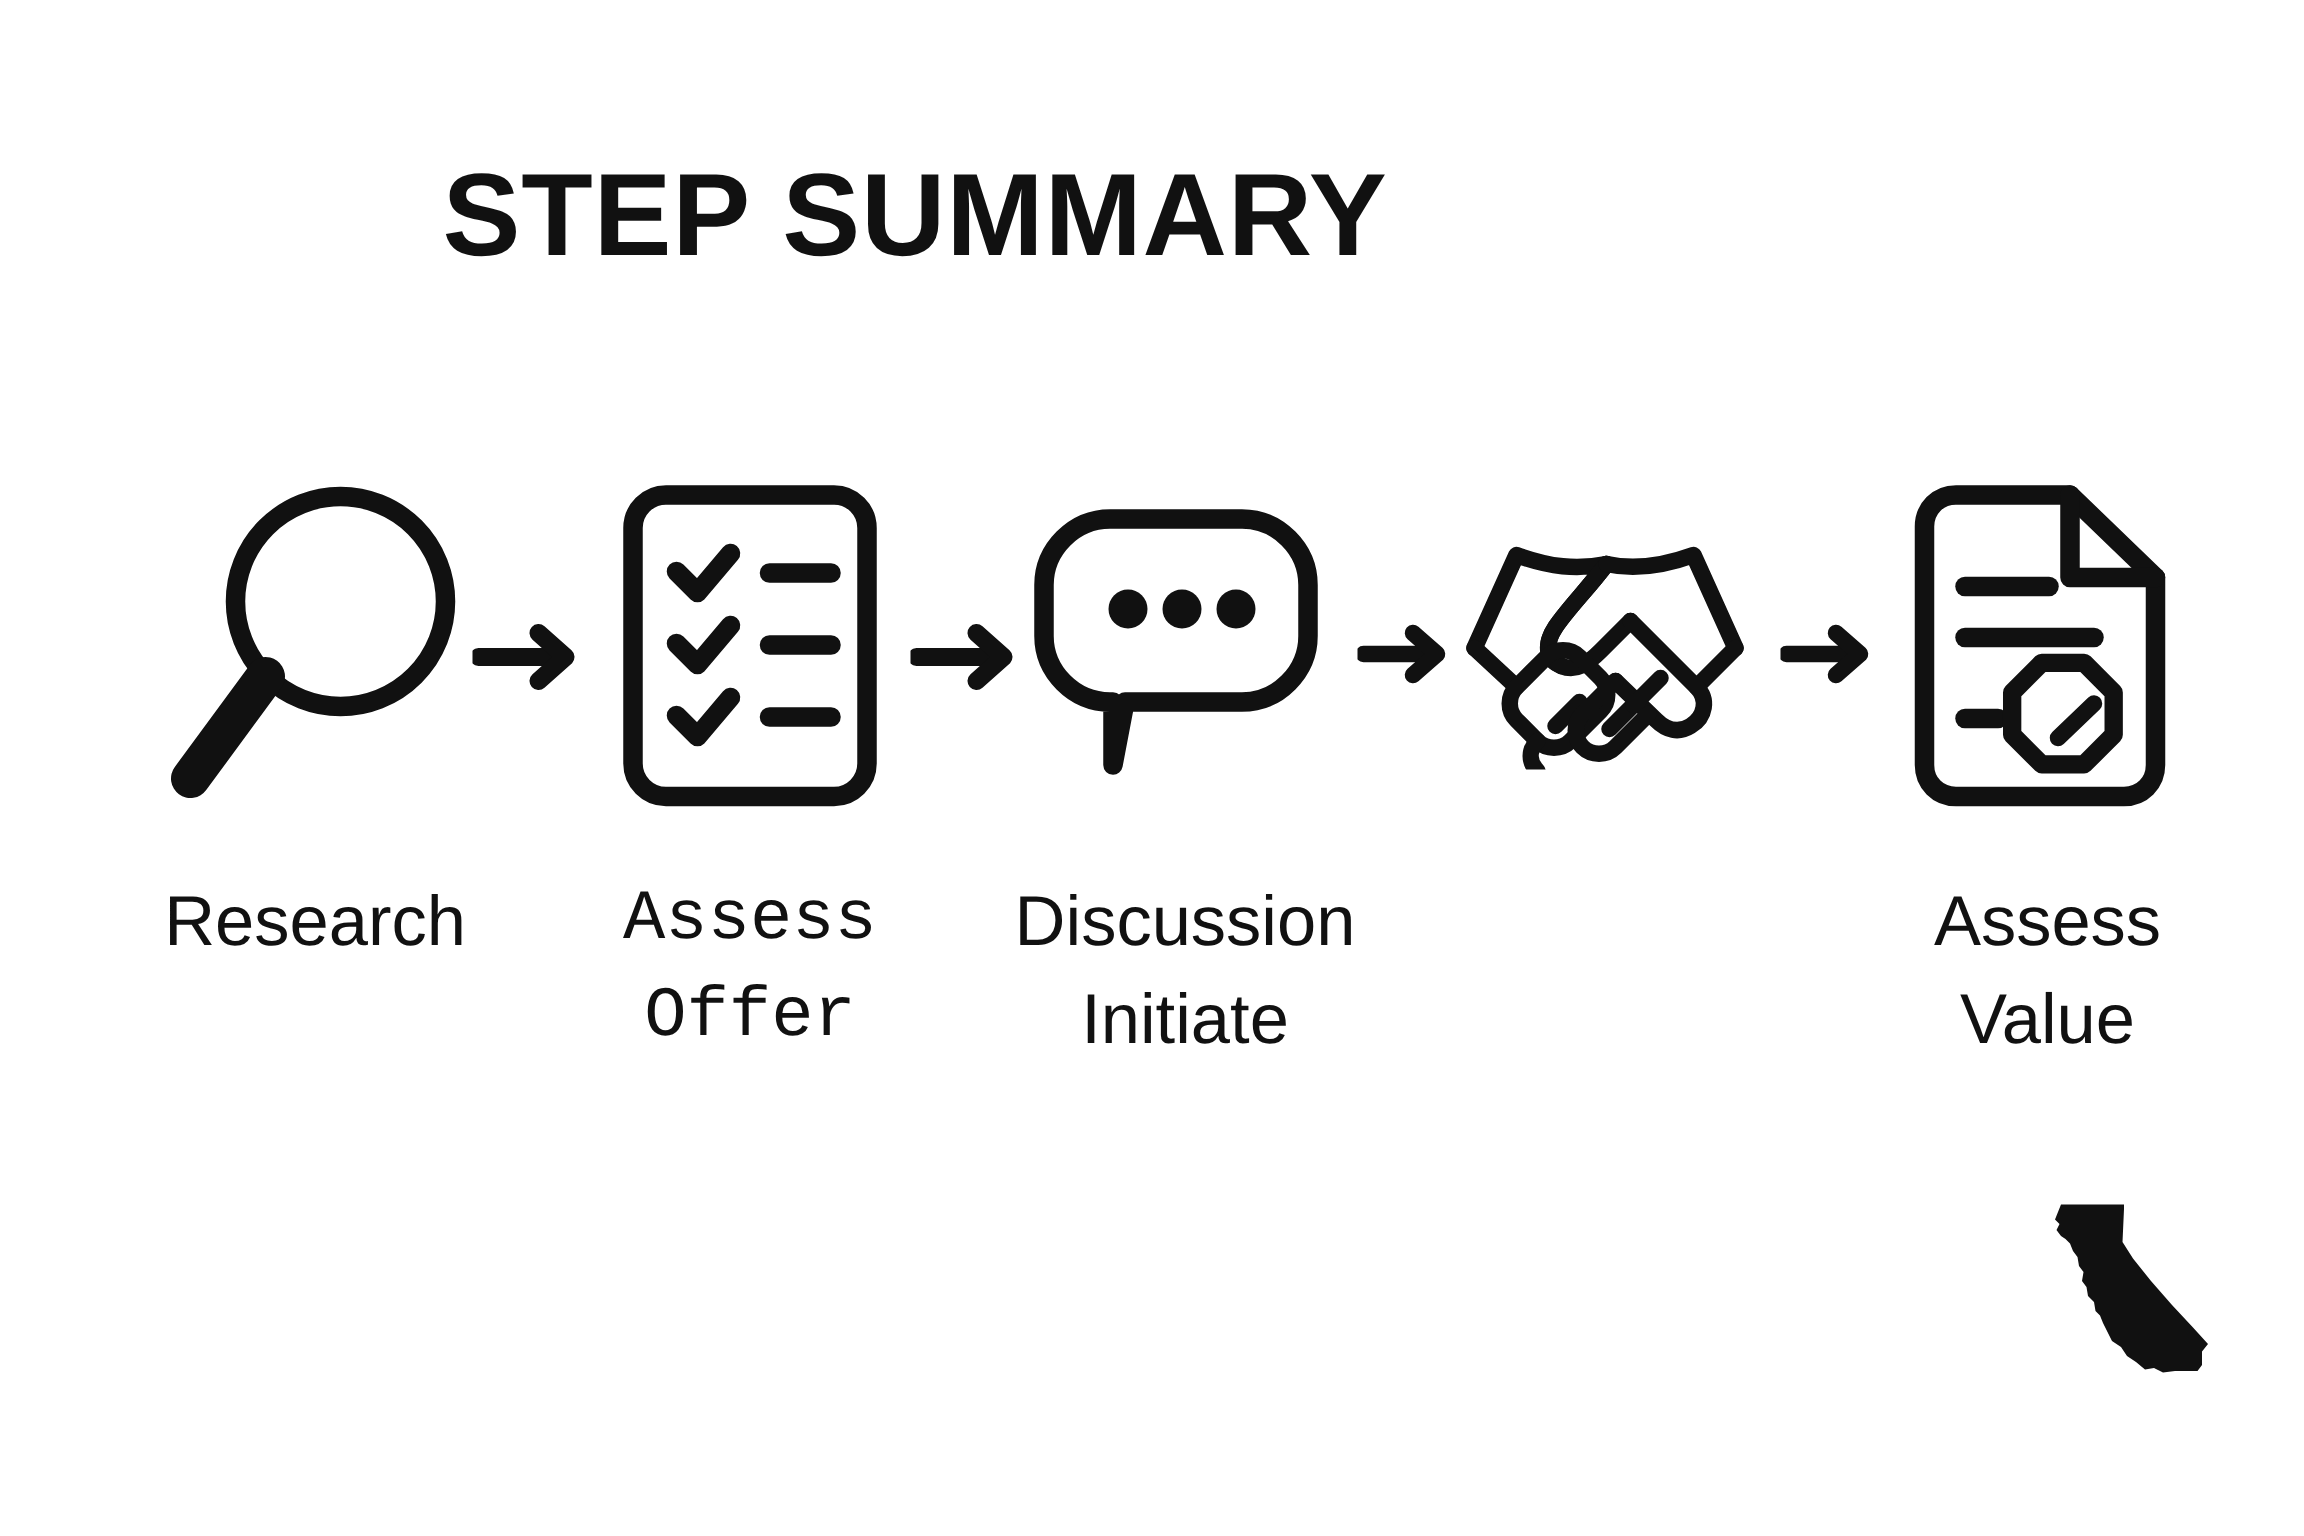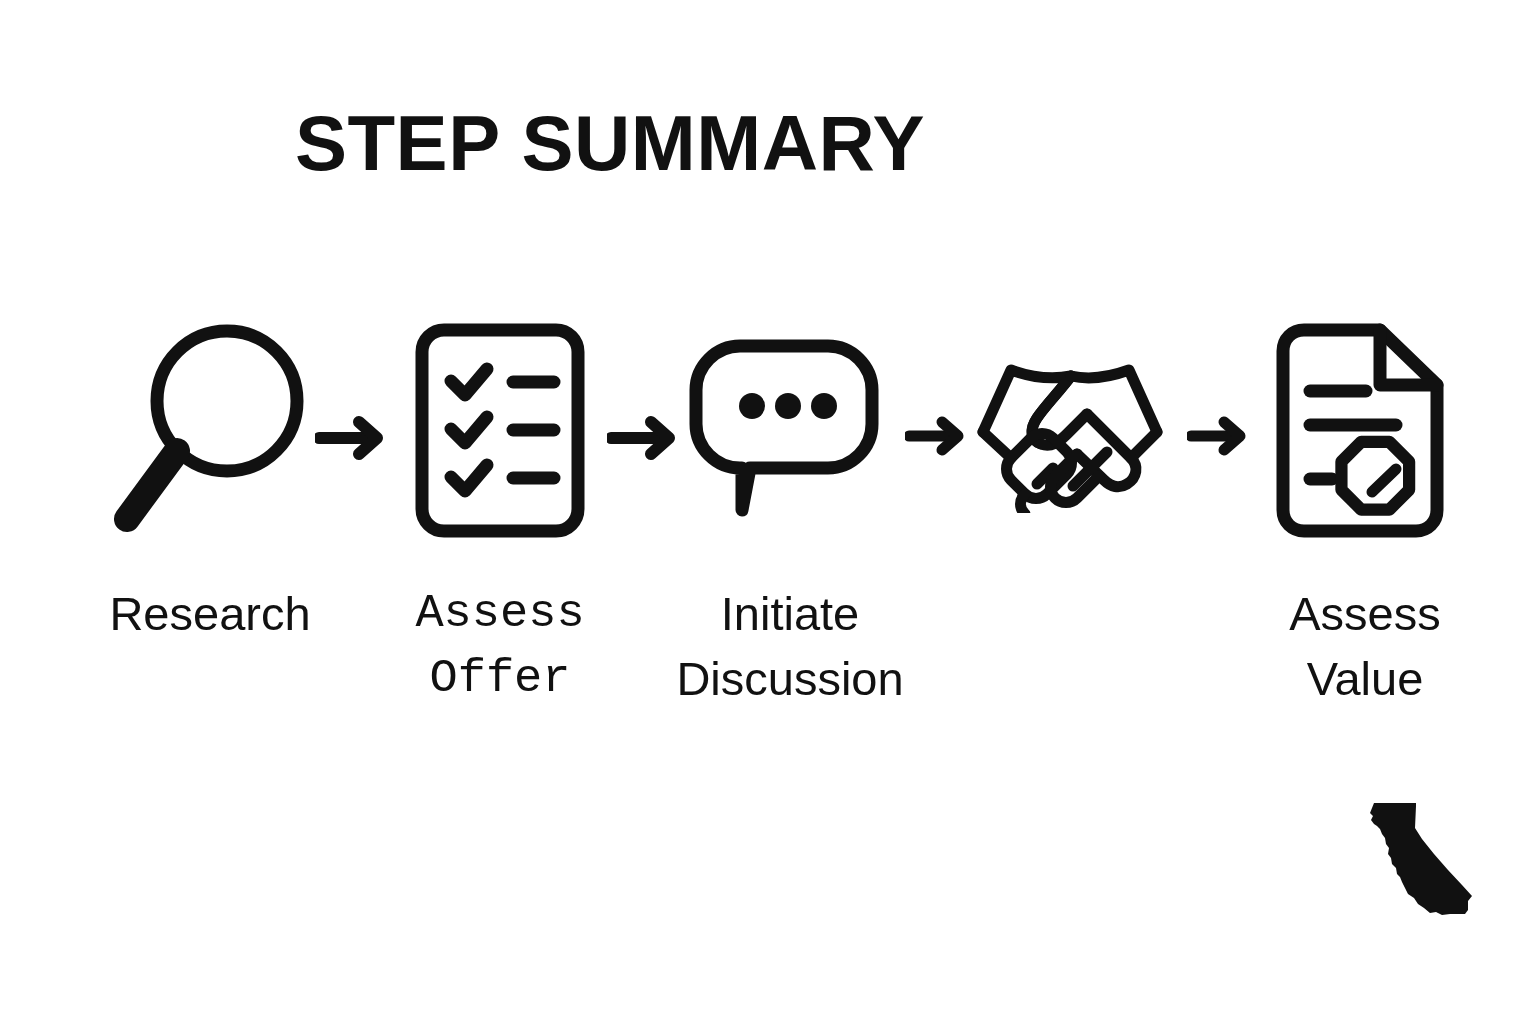--- a/index.html
+++ b/index.html
@@ -255,22 +255,22 @@
     <div class="step-label label-l1">
       <span class="label-line">Research</span>
     </div>
 
     <div class="step-label label-l2">
       <span class="label-line">Assess</span>
       <span class="label-line">Offer</span>
     </div>
 
     <div class="step-label label-l3">
+      <span class="label-line">Discussion</span>
       <span class="label-line">Initiate</span>
-      <span class="label-line">Discussion</span>
     </div>
 
 
     <div class="step-label label-l5">
       <span class="label-line">Assess</span>
       <span class="label-line">Value</span>
     </div>
 
   </div>
 

